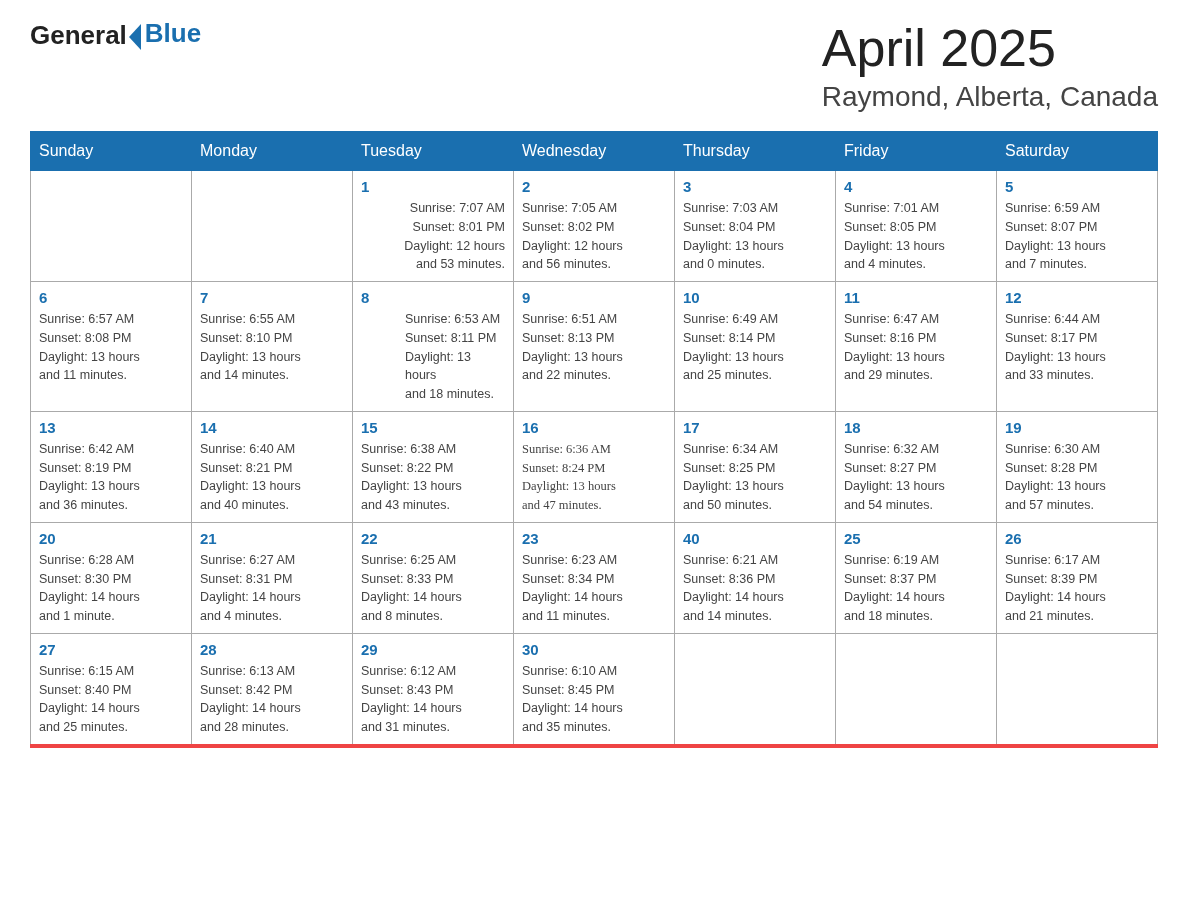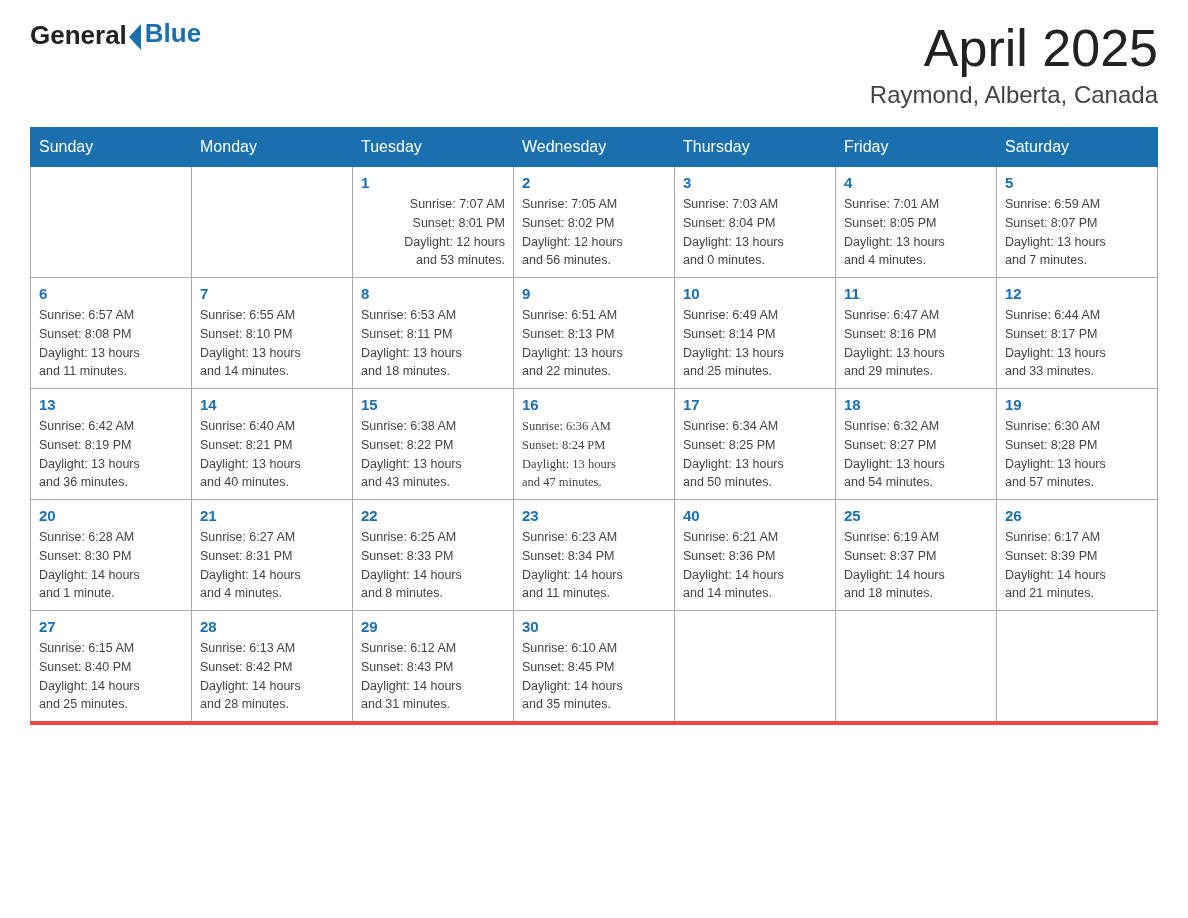--- a/index.html
+++ b/index.html
@@ -16,30 +16,30 @@
       justify-content: space-between;
       align-items: flex-start;
       margin-bottom: 18px;
     }
     .logo {
       display: flex;
       flex-direction: row;
       align-items: flex-start;
     }
     .title-block {
-      text-align: right;
+      text-align: left;
     }
     .calendar-title {
       font-size: 52px;
       font-weight: normal;
       color: #222;
       line-height: 1.1;
     }
     .calendar-subtitle {
-      font-size: 24px;
+      font-size: 28px;
       color: #444;
       margin-top: 4px;
     }
     table {
       width: 100%;
       border-collapse: collapse;
       table-layout: fixed;
     }
     thead tr th {
       background-color: #1a6faf;
@@ -170,21 +170,21 @@
         </td>
         <td>
           <span class="day-num">7</span>
           <div class="day-info" style="white-space: pre-line;">Sunrise: 6:55 AM
 Sunset: 8:10 PM
 Daylight: 13 hours
 and 14 minutes.</div>
         </td>
         <td>
           <span class="day-num">8</span>
-          <div class="day-info" style="white-space: pre-line;">Sunrise: 6:53 AM
+          <div class="day-info" style="white-space: pre-line; margin-left: 44px;">Sunrise: 6:53 AM
 Sunset: 8:11 PM
 Daylight: 13 hours
 and 18 minutes.</div>
         </td>
         <td>
           <span class="day-num">9</span>
           <div class="day-info" style="white-space: pre-line;">Sunrise: 6:51 AM
 Sunset: 8:13 PM
 Daylight: 13 hours
 and 22 minutes.</div>

